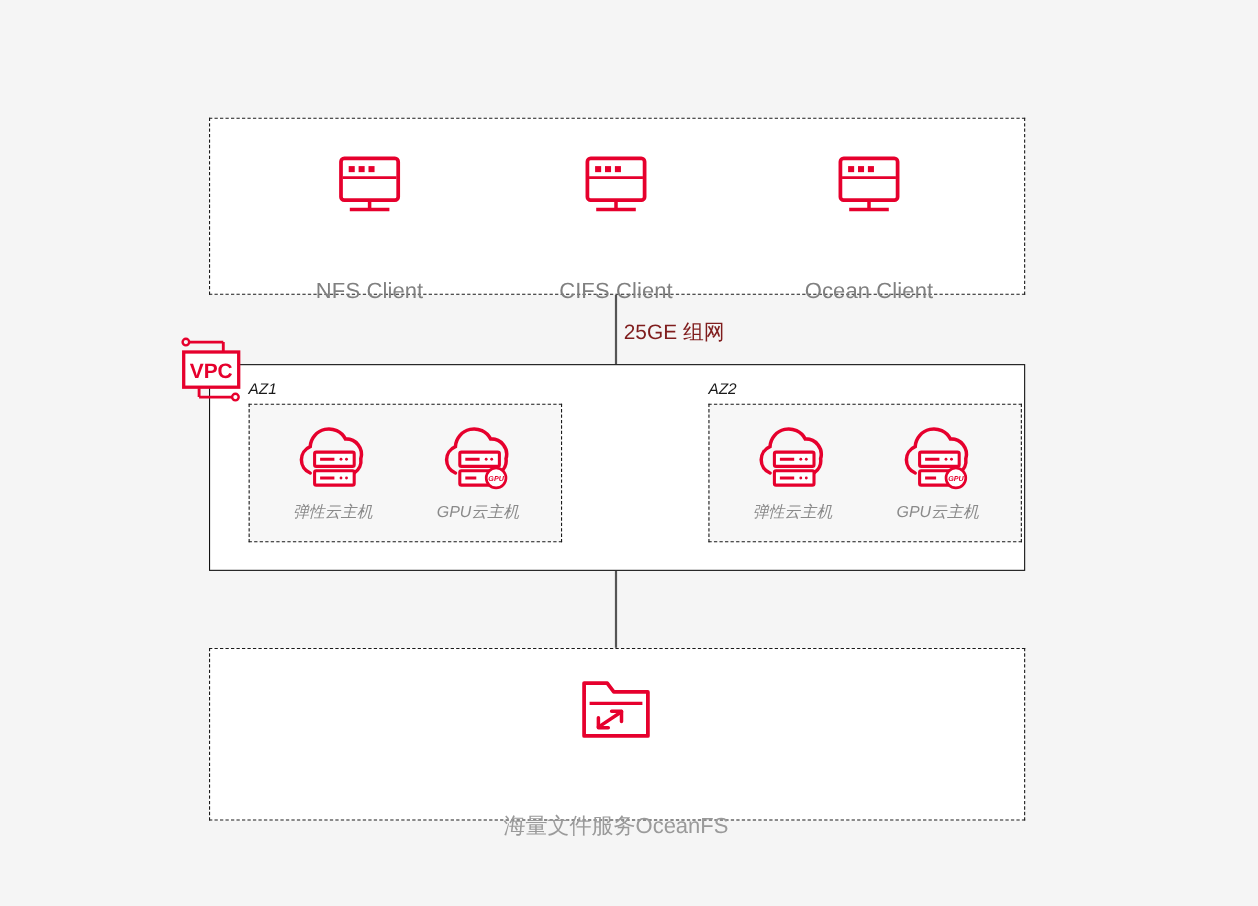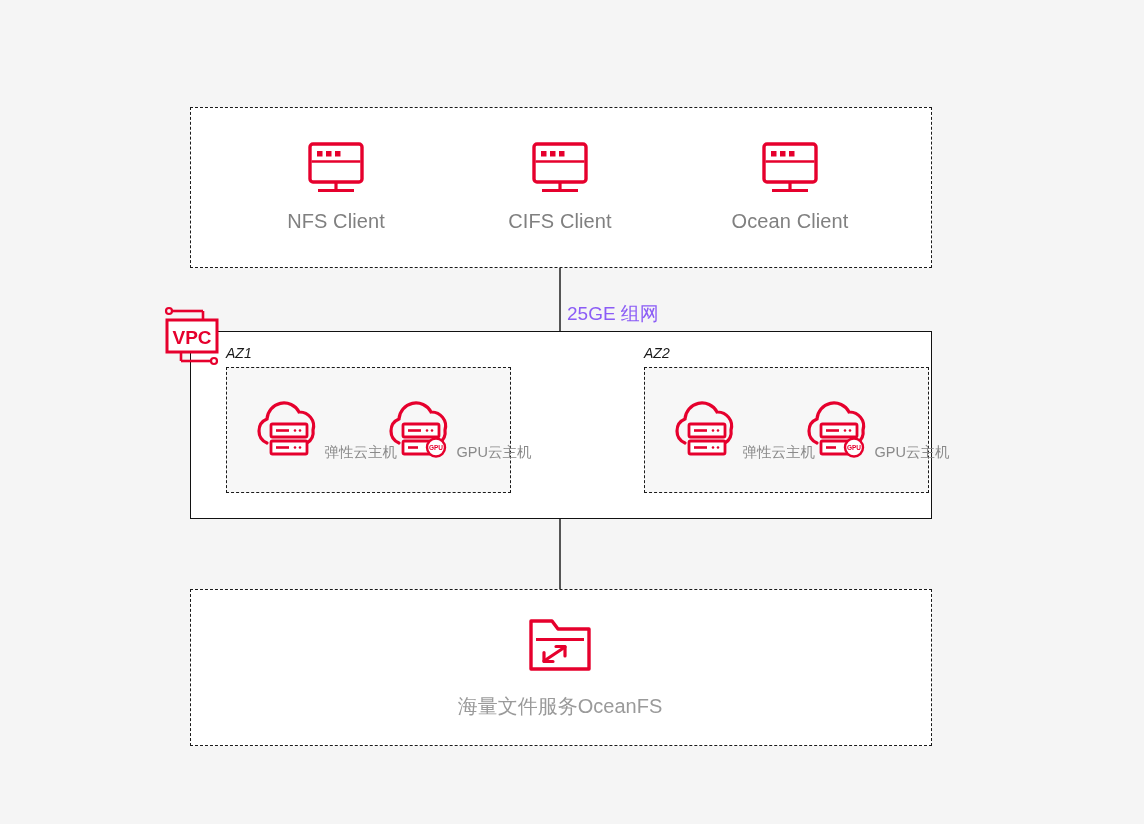--- a/index.html
+++ b/index.html
@@ -47,42 +47,42 @@
     box-sizing: border-box;
   }
 
   
   .node {
     position: absolute;
     display: flex;
     flex-direction: column;
     align-items: center;
     width: 160px;
+    gap: 44px;
   }
   .node-label {
     color: #808080;
     white-space: nowrap;
   }
   .client-node .node-label {
     font-size: 20px;
     margin-top: 14px;
     letter-spacing: .1px;
   }
   #node-nfs   { left: 256px; top: 140px; }
   #node-cifs  { left: 480px; top: 140px; }
   #node-ocean { left: 710px; top: 140px; }
 
   
   #net-label {
     position: absolute;
     left: 567px; top: 289px;
     font-size: 19px;
-    color: #8b5cf6;
+    color: #7f1d1d;
     white-space: nowrap;
-    margin-top: 12px;
   }
 
   
   #vpc-badge {
     position: absolute;
     left: 163px; top: 305px;
     width: 58px; height: 63px;
   }
 
   
@@ -103,22 +103,24 @@
     background: #f7f7f7;
     border: 1.3px dashed #1a1a1a;
     box-sizing: border-box;
     display: flex;
     align-items: center;
     justify-content: center;
     gap: 28px;
   }
   .vm-node {
     display: flex;
-    align-items: flex-end;
+    flex-direction: column;
+    align-items: center;
     width: 104px;
+    font-style: italic;
   }
   .vm-node .node-label {
     font-size: 14.5px;
     margin-top: 7px;
     color: #8a8a8a;
   }
 
   
   #node-storage {
     position: absolute;

